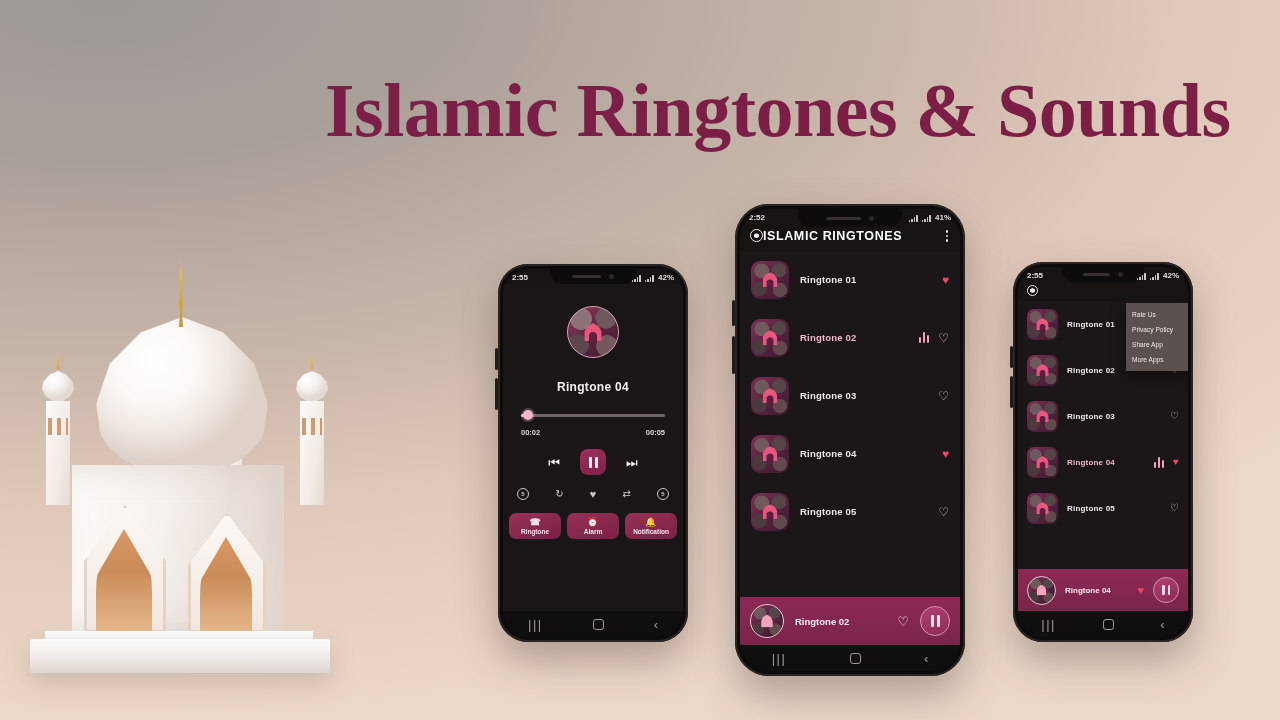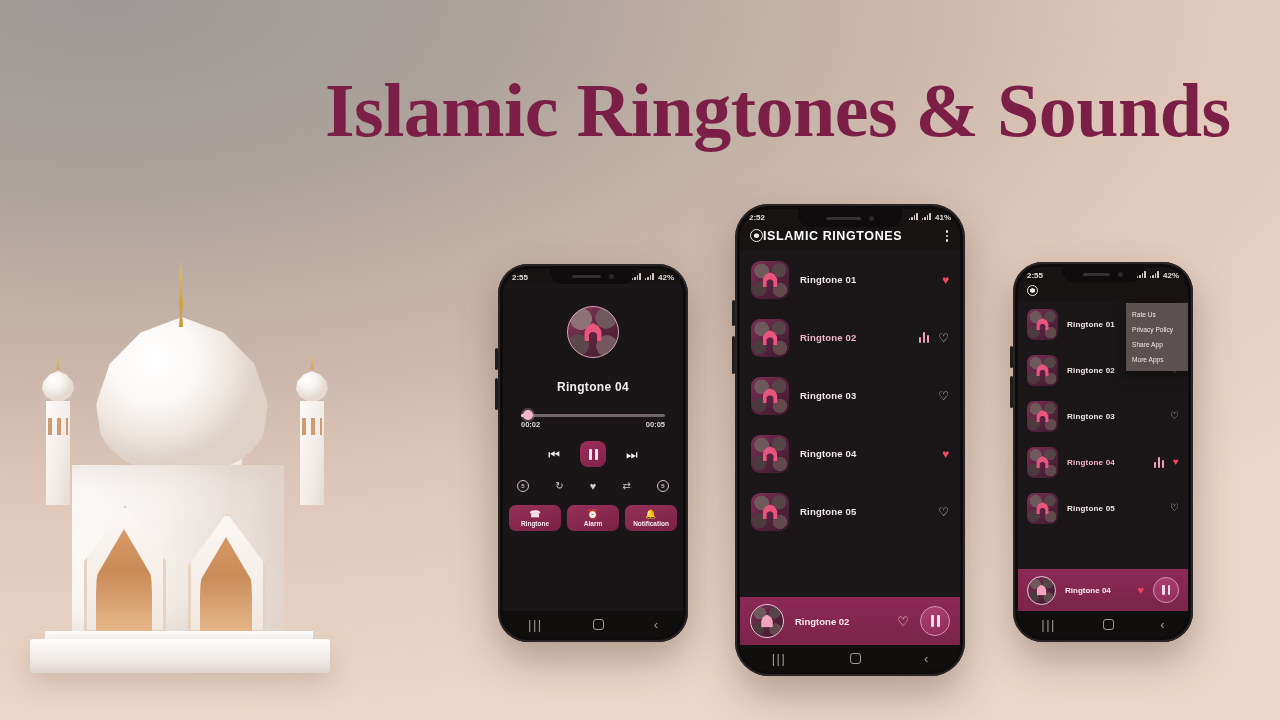--- a/index.html
+++ b/index.html
@@ -163,21 +163,21 @@
   }
   .notch .speaker { width: 34%; height: 3px; background: #35302f; border-radius: 3px; }
   .notch .cam { width: 5px; height: 5px; background: #2c2727; border-radius: 50%; }
 
   .statusbar {
     position: relative; z-index: 21;
     display: flex; align-items: center; justify-content: space-between;
     color: #e3dedd; font-size: 8px; font-weight: 600;
     padding: 4px 9px 2px;
   }
-  .sb-right { display: flex; gap: 4px; }
+  .sb-right { display: flex; align-items: flex-end; gap: 4px; }
   .bars { display: flex; align-items: flex-end; gap: 1px; height: 7px; }
   .bars i { width: 1.5px; background: #cfc9c8; display: block; border-radius: .5px; }
   .bars i:nth-child(1){height:2px} .bars i:nth-child(2){height:3.5px}
   .bars i:nth-child(3){height:5px} .bars i:nth-child(4){height:7px}
 
   .navbar {
     height: 26px; background: #110e0e;
     display: flex; align-items: center; justify-content: space-around;
     color: #b9b2b1; flex: 0 0 auto;
   }
@@ -233,21 +233,21 @@
   }
   #p1-title { color: #f3eff0; font-size: 12px; font-weight: 700; margin-top: 22px;
     letter-spacing: .3px; }
   #p1-seekrow { width: 144px; margin-top: 16px; position: relative; height: 10px; }
   .seek-track { position:absolute; top: 4px; left:0; right:0; height: 2.5px;
     background:#6f6466; border-radius: 2px; }
   .seek-fill { position:absolute; top: 4px; left:0; height: 2.5px; background:#f2b9cb; border-radius:2px; }
   .seek-thumb { position:absolute; top: 0; width: 10px; height: 10px; border-radius:50%;
     background: #f3b8ca; box-shadow: 0 0 0 2px rgba(243,184,202,.25); }
   #p1-times { width: 144px; display:flex; justify-content: space-between;
-    color:#ddd6d7; font-size: 7.5px; font-weight:600; }
+    color:#ddd6d7; font-size: 7.5px; margin-top: 8px; font-weight:600; }
   #p1-transport { display:flex; align-items:center; gap: 20px; margin-top: 12px; }
   .tbtn { color:#f1eced; font-size: 13px; line-height:1; }
   #p1-play {
     width: 26px; height: 26px; border-radius: 8px;
     background: linear-gradient(160deg,#9e2f5c,#7f2148);
     display:flex; align-items:center; justify-content:center;
   }
   .pausebars { display:flex; gap:3px; }
   .pausebars i { width: 3px; height: 11px; background:#f6e6ed; display:block; border-radius:1px; }
   #p1-extras { display:flex; align-items:center; justify-content:space-between;

